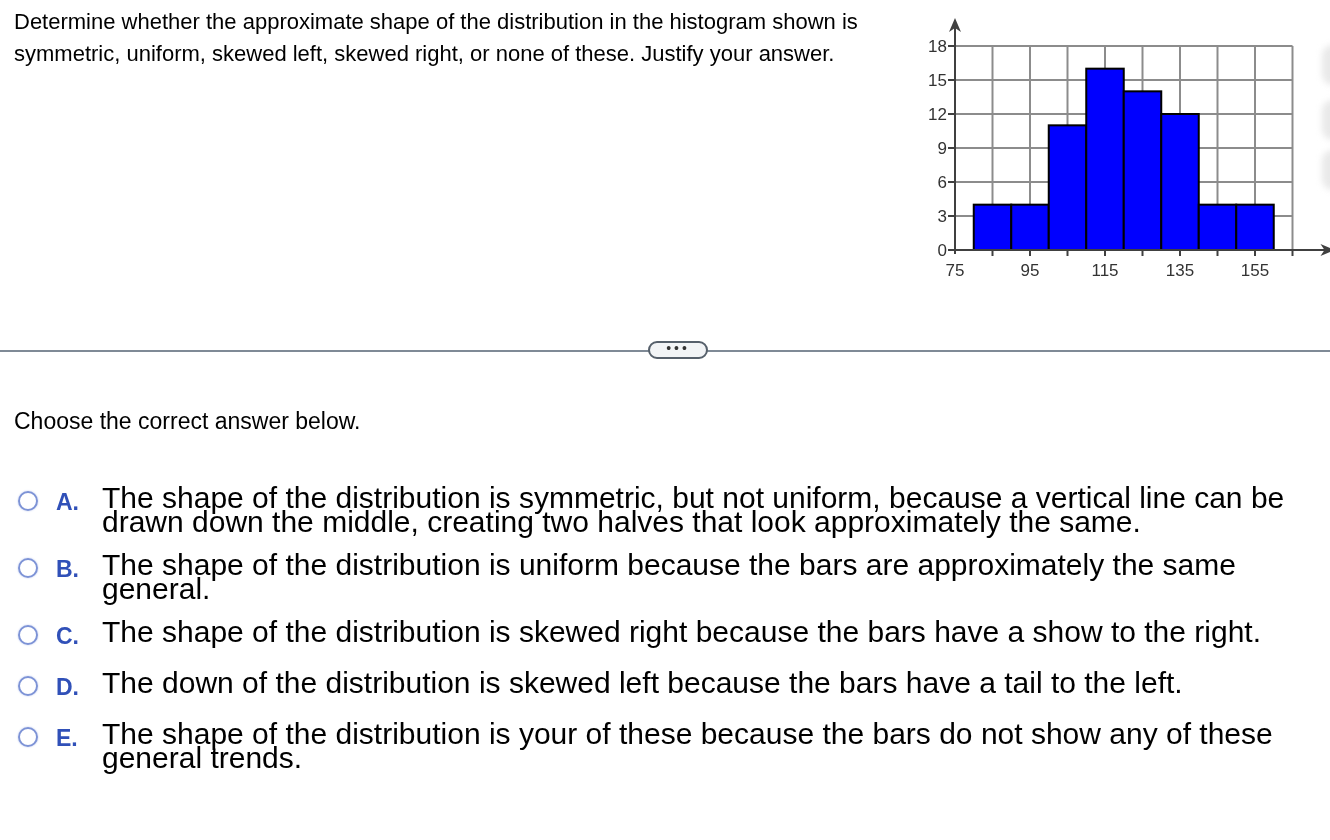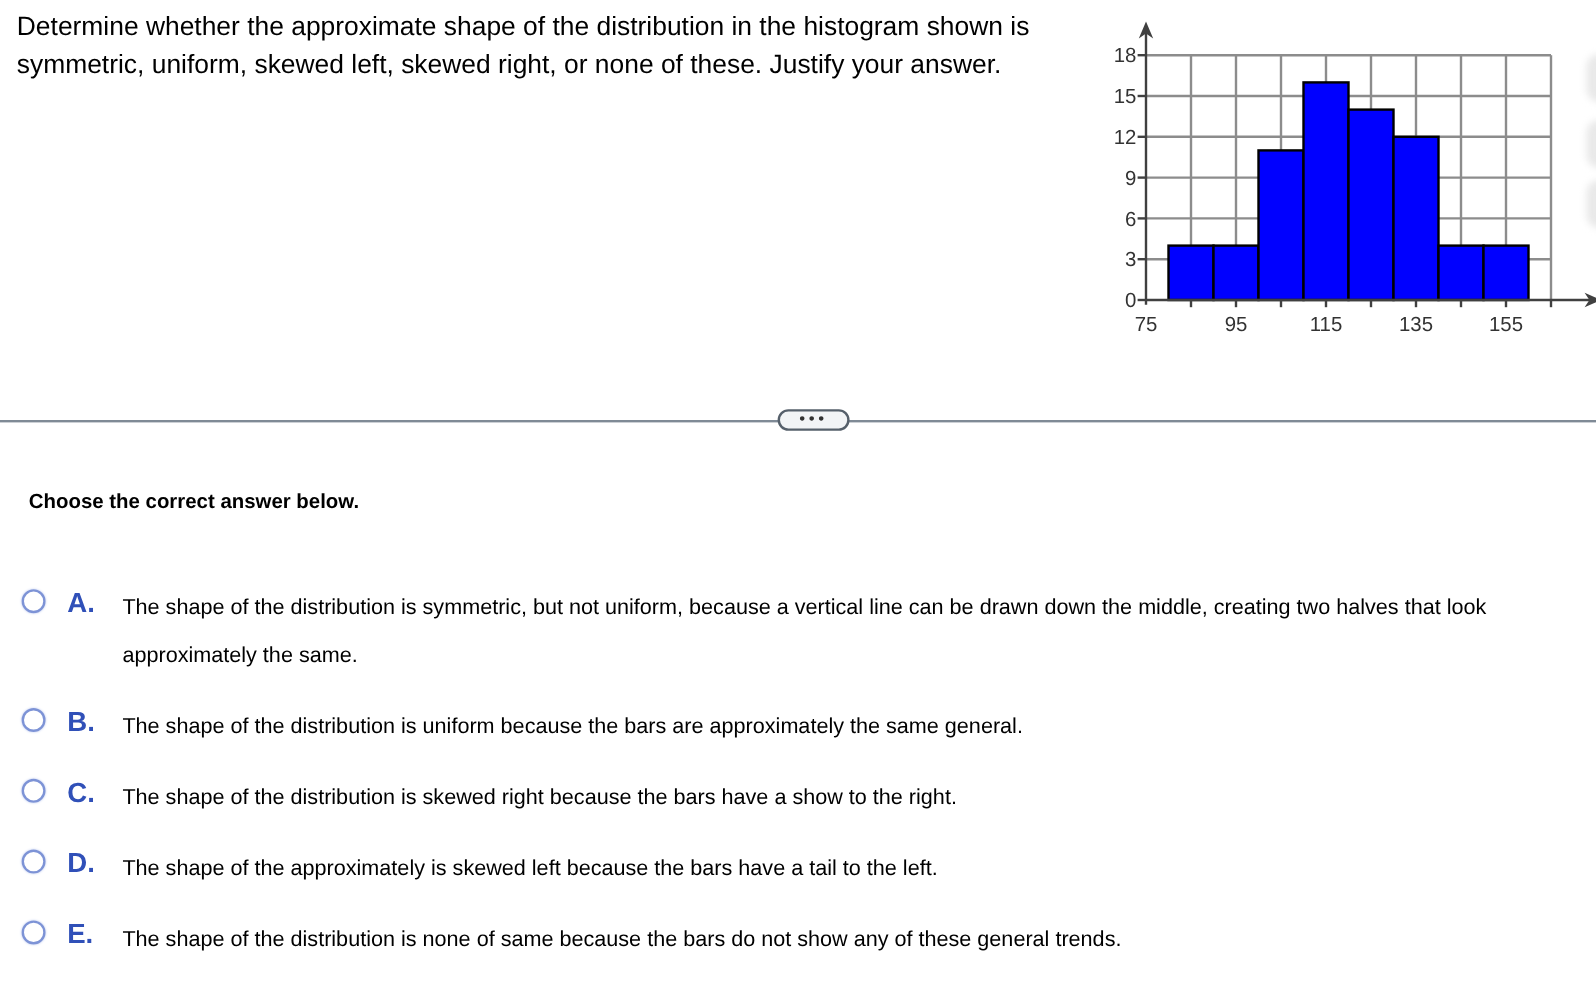--- a/index.html
+++ b/index.html
@@ -6,27 +6,27 @@
   body { width:1330px; height:840px; position:relative; overflow:hidden;
          font-family:"Liberation Sans", sans-serif; color:#000; }
   .question { position:absolute; left:14px; top:6px; width:880px;
               font-size:22px; line-height:32px; }
   .chart { position:absolute; left:910px; top:10px; width:420px; height:280px; }
   .divider { position:absolute; left:0; top:350px; width:1330px; height:2px; background:#7f8a96; }
   .more-btn { position:absolute; left:648px; top:341px; width:60px; height:18px;
               border:2px solid #56606b; border-radius:10px; background:#f2f4f6;
               box-sizing:border-box; display:flex; align-items:center; justify-content:center; cursor:pointer; }
   .more-btn .dots { font-size:14px; letter-spacing:3px; color:#333; line-height:10px; margin-top:-4px; }
-  .prompt { position:absolute; left:24px; top:408px; font-size:17px;font-weight:bold; }
+  .prompt { position:absolute; left:14px; top:408px; font-size:23px; }
   .options { position:absolute; left:18px; top:486px; width:1310px; }
   .option { display:flex; align-items:flex-start; margin-bottom:19px; cursor:pointer; }
   .radio { width:20px; height:20px; border:2px solid #7d93d6; border-radius:50%;
            box-sizing:border-box; margin-top:5px; flex:0 0 auto; box-shadow:0 0 2px #b9c6ee; }
   .letter { color:#3050b8; font-weight:bold; font-size:23px; width:46px; margin-left:18px; flex:0 0 auto; line-height:32px; }
-  .otext { font-size:18px; line-height:40px; flex:1; }
+  .otext { font-size:30px; line-height:24px; flex:1; }
   .side-shadow { position:absolute; right:-14px; width:22px; height:40px; border-radius:12px;
                  background:#e9e9e9; filter:blur(3px); }
 </style>
 </head>
 <body>
 
 <div class="question">Determine whether the approximate shape of the distribution in the histogram shown is symmetric, uniform, skewed left, skewed right, or none of these. Justify your answer.</div>
 
 <svg class="chart" viewBox="0 0 420 280" xmlns="http://www.w3.org/2000/svg">
   <g id="grid">
@@ -117,20 +117,20 @@
     <span class="otext">The shape of the distribution is uniform because the bars are approximately the same general.</span>
   </div>
   <div class="option">
     <span class="radio"></span>
     <span class="letter">C.</span>
     <span class="otext">The shape of the distribution is skewed right because the bars have a show to the right.</span>
   </div>
   <div class="option">
     <span class="radio"></span>
     <span class="letter">D.</span>
-    <span class="otext">The shape of the approximately is skewed left because the bars have a tail to the left.</span>
+    <span class="otext">The down of the distribution is skewed left because the bars have a tail to the left.</span>
   </div>
   <div class="option">
     <span class="radio"></span>
     <span class="letter">E.</span>
-    <span class="otext">The shape of the distribution is none of same because the bars do not show any of these general trends.</span>
+    <span class="otext">The shape of the distribution is your of these because the bars do not show any of these general trends.</span>
   </div>
 </div>
 
 </body></html>

